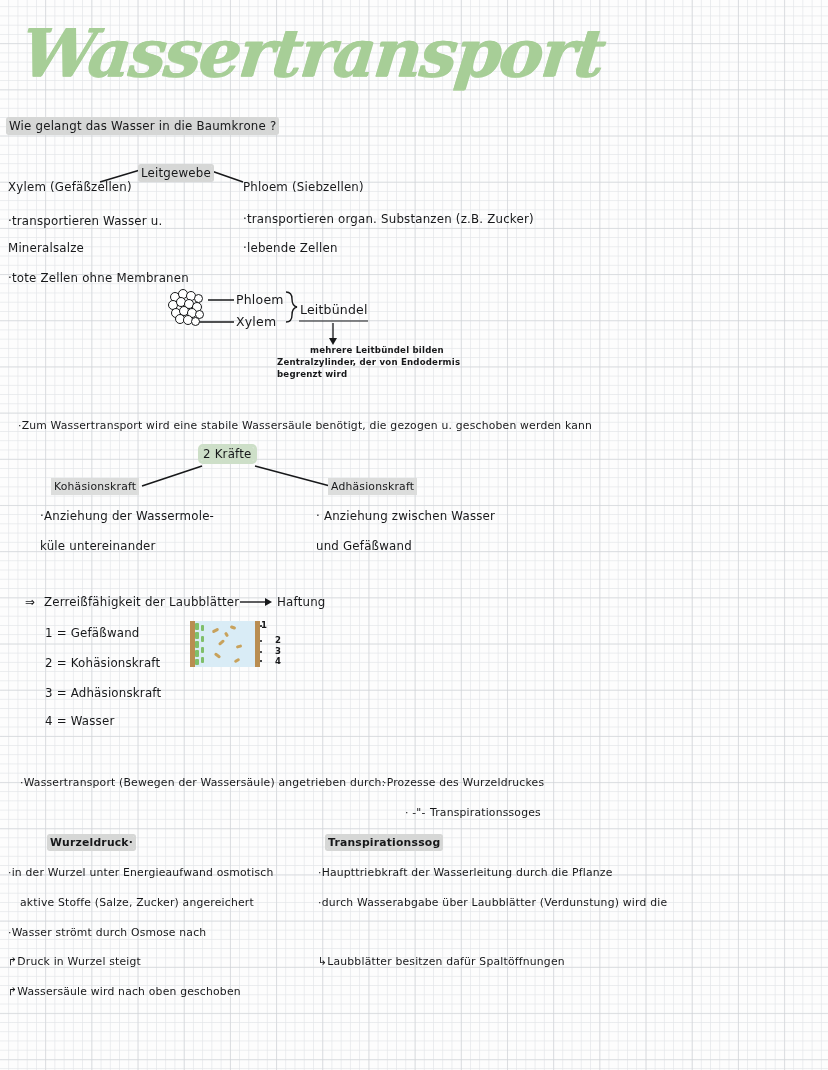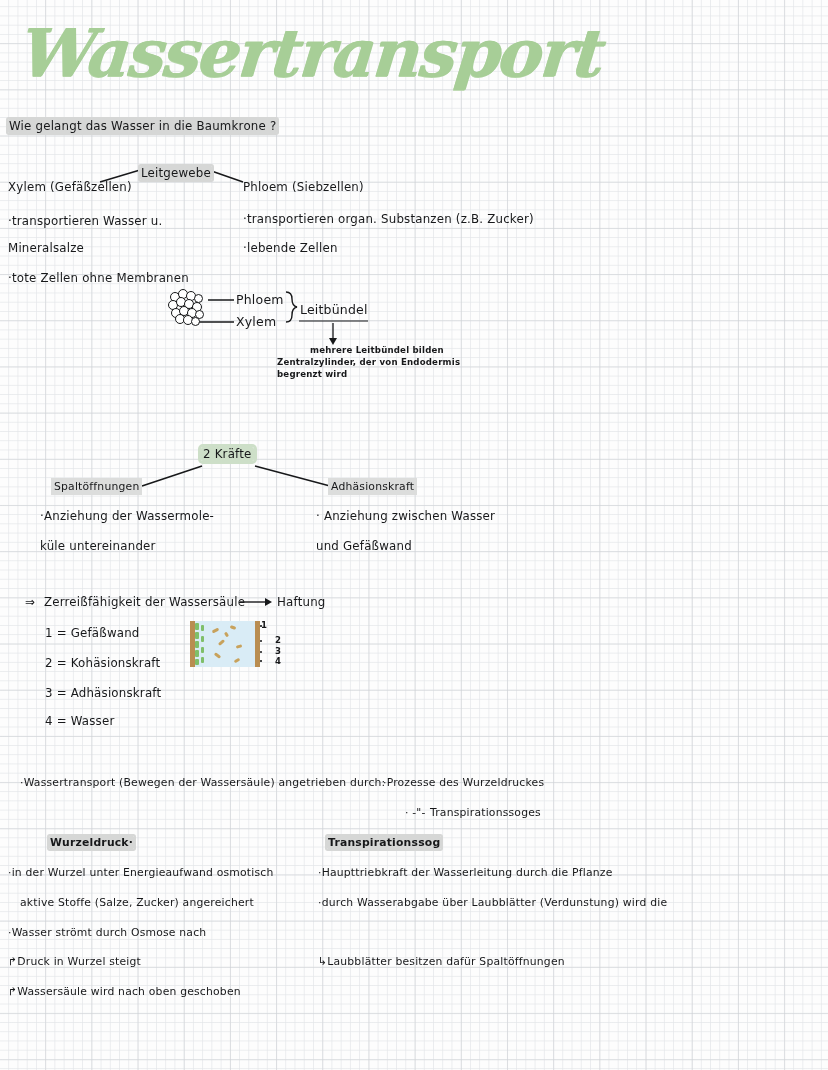--- a/index.html
+++ b/index.html
@@ -195,39 +195,40 @@
   </div>
 
   <div class="abs hw t13" style="left:236px; top:292px;">Phloem</div>
   <div class="abs hw t13" style="left:236px; top:314px;">Xylem</div>
   <div class="abs hw t13" style="left:300px; top:302px;">Leitbündel</div>
 
   <div class="abs hw t9 bold" style="left:283px; top:345px;margin-left:27px;">mehrere Leitbündel bilden</div>
   <div class="abs hw t9 bold" style="left:277px; top:357px;">Zentralzylinder, der von Endodermis</div>
   <div class="abs hw t9 bold" style="left:277px; top:369px;">begrenzt wird</div>
 
+  <div class="abs hw t11" style="left:18px; top:419px;">·Zum Wassertransport wird eine stabile Wassersäule benötigt, die gezogen u. geschoben werden kann</div>
 
   <div class="abs hw t12" style="left:201px; top:447px;">
     <span class="hl-green">2 Kräfte</span>
   </div>
 
   <div class="abs hw t11" style="left:53px; top:480px;">
-    <span class="hl-soft">Spaltöffnungen</span>
+    <span class="hl-soft">Kohäsionskraft</span>
   </div>
   <div class="abs hw t12" style="left:40px; top:509px;">·Anziehung der Wassermole-</div>
   <div class="abs hw t12" style="left:40px; top:539px;">küle untereinander</div>
 
   <div class="abs hw t11" style="left:330px; top:480px;">
     <span class="hl-soft">Adhäsionskraft</span>
   </div>
   <div class="abs hw t12" style="left:316px; top:509px;">· Anziehung zwischen Wasser</div>
   <div class="abs hw t12" style="left:316px; top:539px;">und Gefäßwand</div>
 
   <div class="abs hw t12" style="left:25px; top:595px;">⇒</div>
-  <div class="abs hw t12" style="left:44px; top:595px;">Zerreißfähigkeit der Wassersäule</div>
+  <div class="abs hw t12" style="left:44px; top:595px;">Zerreißfähigkeit der Laubblätter</div>
   <div class="abs hw t12" style="left:277px; top:595px;">Haftung</div>
 
   <div class="abs hw t12" style="left:45px; top:626px;">1 = Gefäßwand</div>
   <div class="abs hw t12" style="left:45px; top:656px;">2 = Kohäsionskraft</div>
   <div class="abs hw t12" style="left:45px; top:686px;">3 = Adhäsionskraft</div>
   <div class="abs hw t12" style="left:45px; top:714px;">4 = Wasser</div>
 
   <div class="abs" id="vessel">
     <span class="wall left"></span>
     <span class="wall right"></span>

